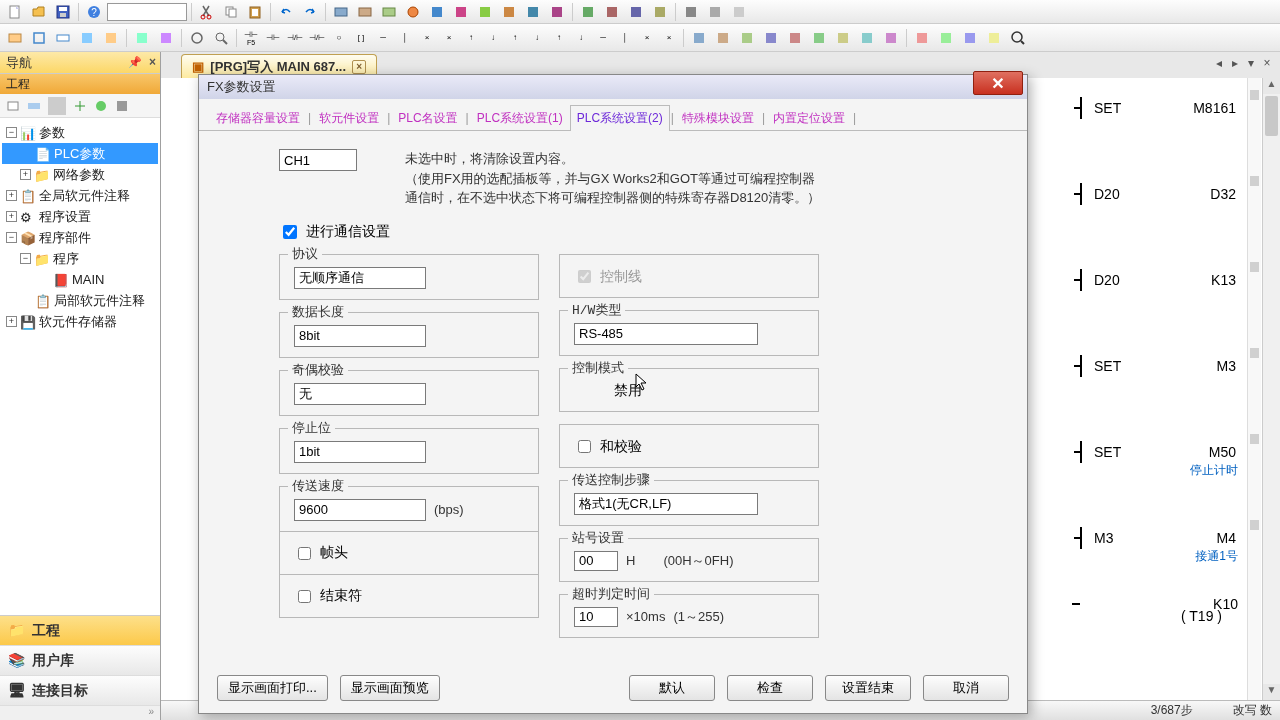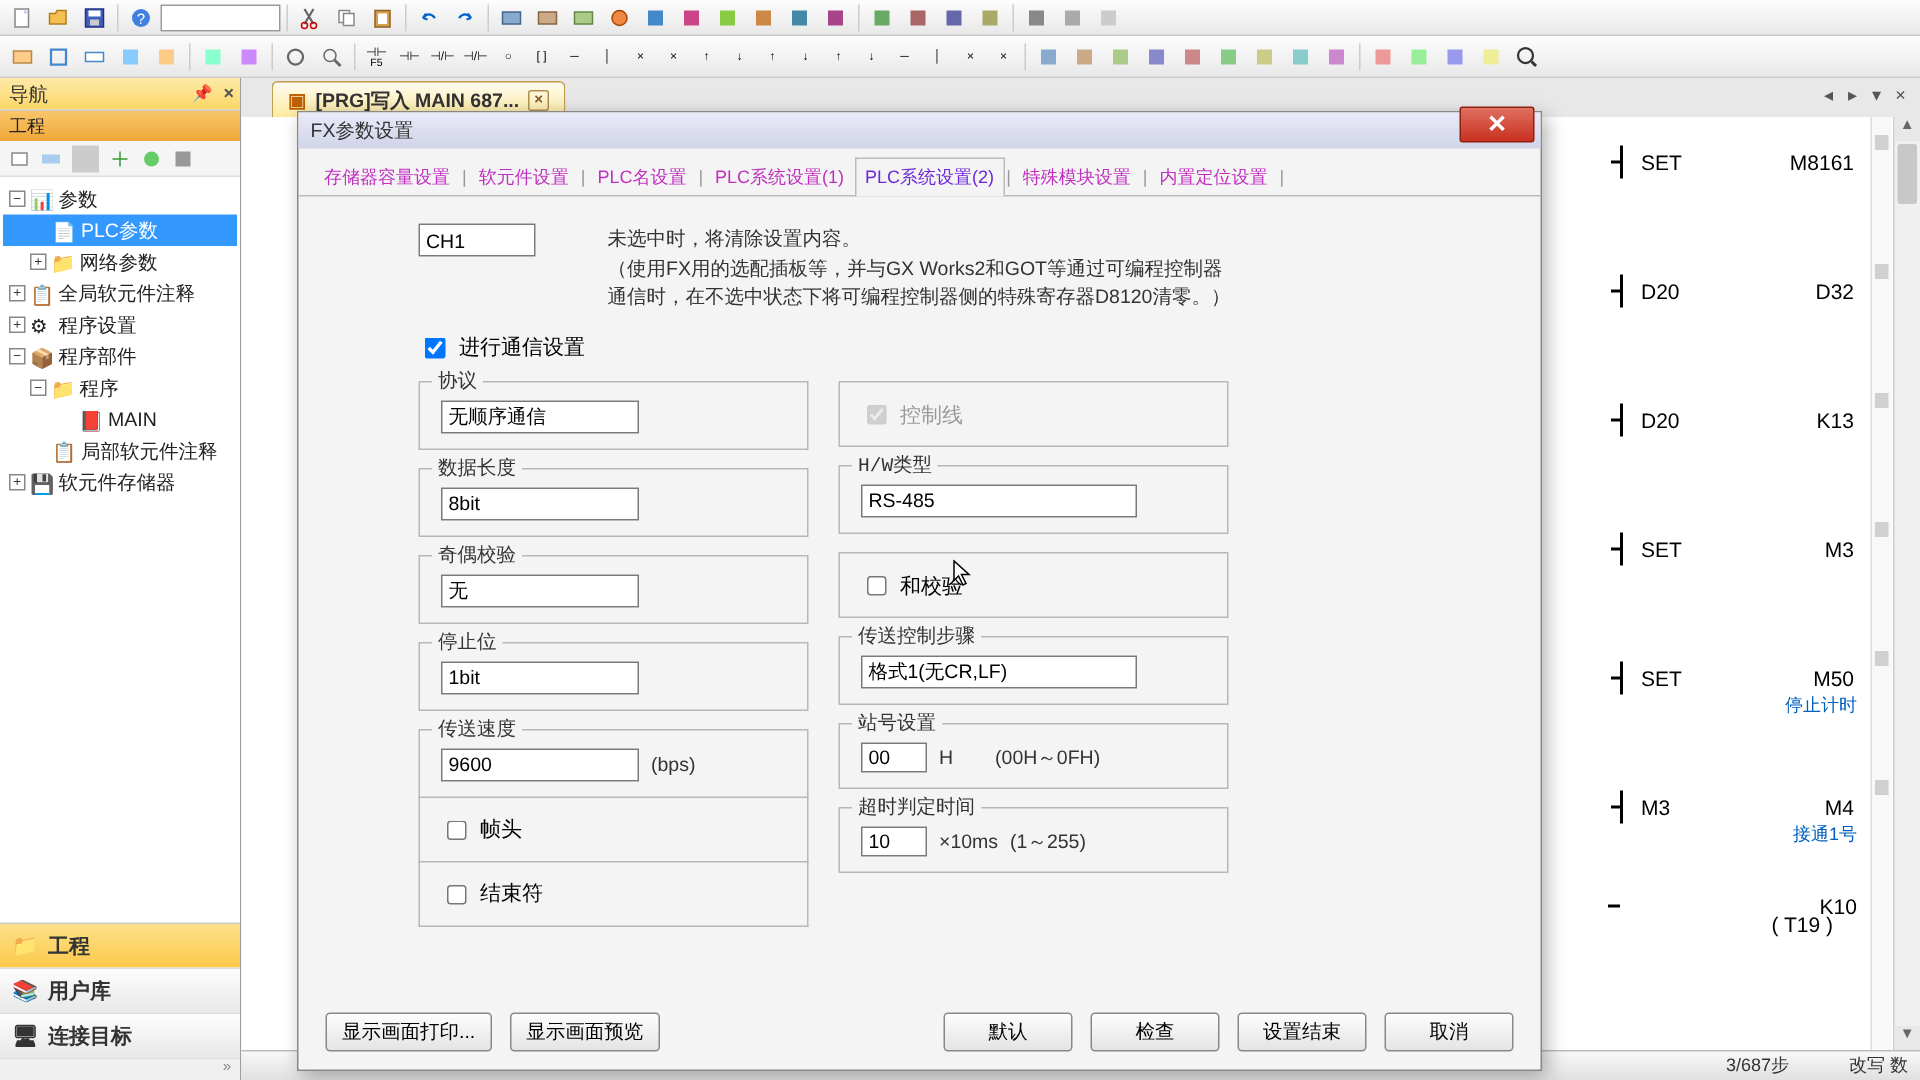--- a/index.html
+++ b/index.html
@@ -655,20 +655,24 @@
           <label class="fld-chk disabled">
               <input type="checkbox" checked="" disabled="" style="">
               <span>控制线</span>
             </label>
         </div>
         <div class="fieldset">
             <span class="legend">H/W类型</span>
           <select class="fld-select wide"><option>RS-485</option></select>
         </div>
         <div class="fieldset">
+            <span class="legend">控制模式</span>
+          <span class="fld-static">禁用</span>
+        </div>
+        <div class="fieldset">
           <label class="fld-chk">
               <input type="checkbox" style="">
               <span>和校验</span>
             </label>
         </div>
         <div class="fieldset">
             <span class="legend">传送控制步骤</span>
           <select class="fld-select wide"><option>格式1(无CR,LF)</option></select>
         </div>
         <div class="fieldset">

